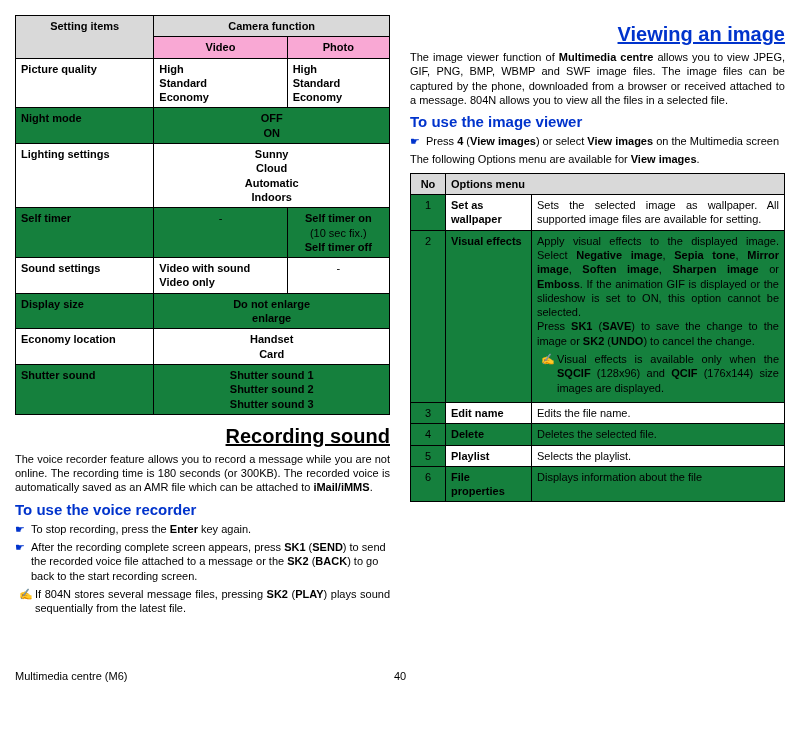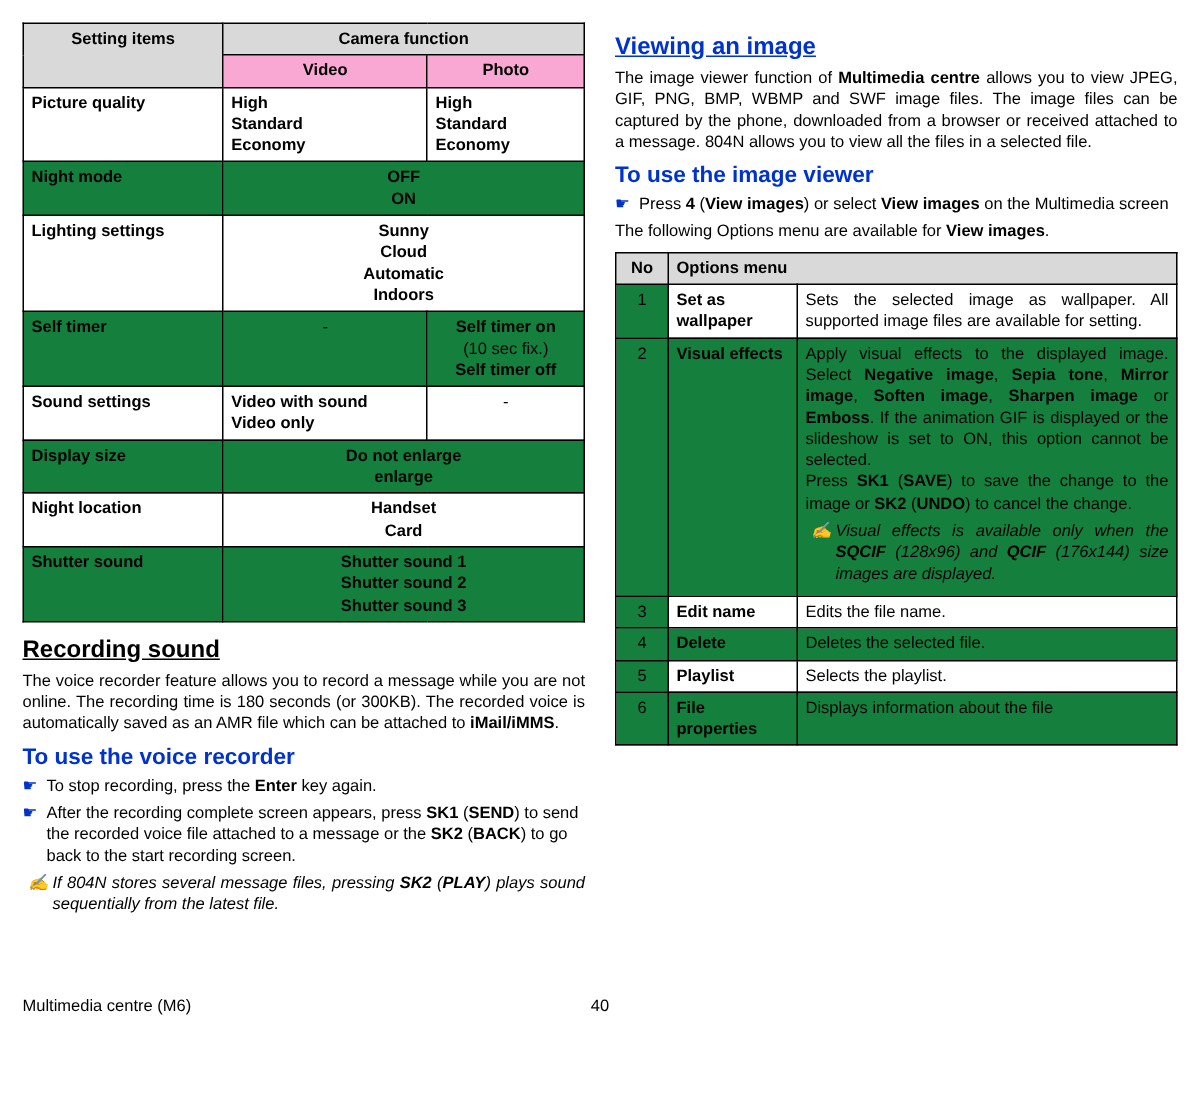--- a/index.html
+++ b/index.html
@@ -40,24 +40,25 @@
     background: #f9a8d4;
     font-weight: bold;
   }
   td.shade {
     background: #15803d;
   }
   td.center {
     text-align: center;
   }
   h1 {
-    font-size: 16px;
+    font-size: 20px;
     margin: 8px 0 4px;
     font-weight: bold;
     text-decoration: underline;
+    text-align: right;
   }
   h2 {
     font-size: 15px;
     margin: 6px 0 4px;
     color: #0033cc;
     font-weight: bold;
   }
   p {
     margin: 2px 0 6px;
     line-height: 1.3;
@@ -78,21 +79,20 @@
     position: absolute;
     left: -16px;
     color: #0033cc;
   }
   .note {
     position: relative;
     padding-left: 16px;
     margin: 4px 0 4px 4px;
     line-height: 1.3;
     text-align: justify;
-    font-style: italic;
   }
   .note:before {
     content: "✍";
     position: absolute;
     left: 0;
     top: 0;
     color: #0033cc;
   }
   .footer {
     margin-top: 50px;
@@ -156,21 +156,21 @@
         <td class="bold" style="white-space:pre">Video with sound
 Video only</td>
         <td class="center">-</td>
       </tr>
       <tr>
         <td class="bold shade">Display size</td>
         <td colspan="2" class="shade center bold" style="white-space:pre">Do not enlarge
 enlarge</td>
       </tr>
       <tr>
-        <td class="bold">Night location</td>
+        <td class="bold">Economy location</td>
         <td colspan="2" class="center bold" style="white-space:pre">Handset
 Card</td>
       </tr>
       <tr>
         <td class="bold shade">Shutter sound</td>
         <td colspan="2" class="shade center bold" style="white-space:pre">Shutter sound 1
 Shutter sound 2
 Shutter sound 3</td>
       </tr>
     </tbody>

